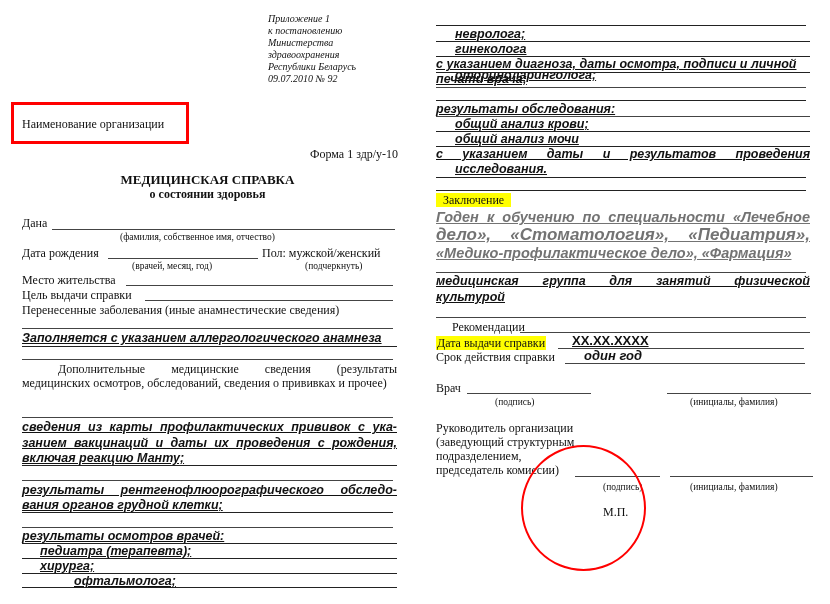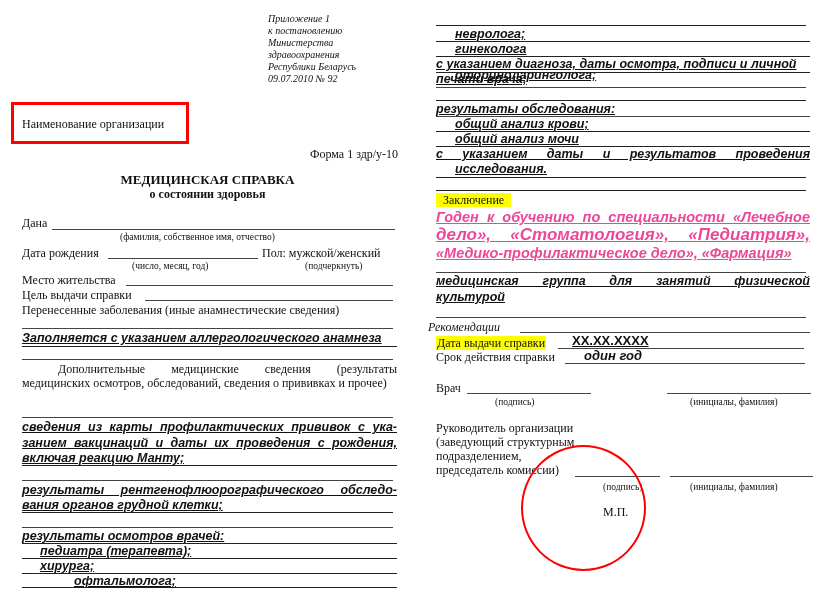--- a/index.html
+++ b/index.html
@@ -7,21 +7,21 @@
   body { position: relative; font-family: "Liberation Serif", serif; color: #111; }
   .abs { position: absolute; }
   .serif { font-family: "Liberation Serif", serif; font-size: 12px; line-height: 14px; }
   .small { font-family: "Liberation Serif", serif; font-size: 9.5px; line-height: 11px; }
   .ital-sans { font-family: "Liberation Sans", sans-serif; font-style: italic; font-weight: bold; font-size: 12.5px; line-height: 15px; text-decoration: underline; }
   .line { position: absolute; height: 0; border-top: 1.6px solid #222; }
   .thin { border-top: 1px solid #444; }
   .annex { font-style: italic; font-size: 10px; line-height: 12px; }
   .org-box { border: 3px solid #ff0000; }
   .hl { background: #ffff00; }
-  .red { color: #ec4899; }
+  .red { color: #737373; }
   .just { text-align: justify; text-align-last: justify; }
   .stamp { border: 2px solid #ff0000; border-radius: 50%; }
   .center { text-align: center; }
 </style>
 </head>
 <body>
 
 <div>
 
   <div class="abs annex" style="left:268px; top:13px; width:140px;">
@@ -41,21 +41,21 @@
   <div class="abs serif center" style="left:20px; top:173px; width:375px; font-weight:bold; font-size:13px;">МЕДИЦИНСКАЯ СПРАВКА</div>
   <div class="abs serif center" style="left:20px; top:187px; width:375px; font-weight:bold;">о состоянии здоровья</div>
 
   <div class="abs serif" style="left:22px; top:216px;">Дана</div>
   <div class="line thin" style="left:52px; top:229px; width:343px;"></div>
   <div class="abs small" style="left:120px; top:232px;">(фамилия, собственное имя, отчество)</div>
 
   <div class="abs serif" style="left:22px; top:246px;">Дата рождения</div>
   <div class="line thin" style="left:108px; top:258px; width:150px;"></div>
   <div class="abs serif" style="left:262px; top:246px;">Пол: мужской/женский</div>
-  <div class="abs small" style="left:132px; top:261px;">(число, месяц, год)</div>
+  <div class="abs small" style="left:132px; top:261px;">(врачей, месяц, год)</div>
   <div class="abs small" style="left:305px; top:261px;">(подчеркнуть)</div>
 
   <div class="abs serif" style="left:22px; top:273px;">Место жительства</div>
   <div class="line thin" style="left:126px; top:285px; width:267px;"></div>
 
   <div class="abs serif" style="left:22px; top:288px;">Цель выдачи справки</div>
   <div class="line thin" style="left:145px; top:300px; width:248px;"></div>
 
   <div class="abs serif" style="left:22px; top:303px;">Перенесенные заболевания (иные анамнестические сведения)</div>
 
@@ -116,21 +116,21 @@
   <div class="abs serif hl" style="left:436px; top:193px; padding:0 7px;">Заключение</div>
   <div class="abs ital-sans red just" style="left:436px; top:208px; width:374px; font-size:14.5px; line-height:18px;">Годен к обучению по специальности «Лечебное</div>
   <div class="abs ital-sans red just" style="left:436px; top:226px; width:374px; font-size:17px; line-height:18px;">дело», «Стоматология», «Педиатрия»,</div>
   <div class="abs ital-sans red" style="left:436px; top:244px; font-size:14.5px; line-height:18px;">«Медико-профилактическое дело», «Фармация»</div>
 
   <div class="line thin" style="left:436px; top:272px; width:370px;"></div>
   <div class="abs ital-sans just" style="left:436px; top:274px; width:374px;">медицинская группа для занятий физической</div>
   <div class="abs ital-sans" style="left:436px; top:290px;">культурой</div>
   <div class="line thin" style="left:436px; top:317px; width:370px;"></div>
 
-  <div class="abs serif" style="left:428px; top:320px;font-style:italic;">Рекомендации</div>
+  <div class="abs serif" style="left:452px; top:320px;">Рекомендации</div>
   <div class="line thin" style="left:520px; top:332px; width:290px;"></div>
 
   <div class="abs serif hl" style="left:436px; top:336px; padding:0 1px;">Дата выдачи справки</div>
   <div class="abs" style="left:572px; top:333px; font-family:'Liberation Sans', sans-serif; font-weight:bold; font-size:13px; text-decoration:underline;">XX.XX.XXXX</div>
   <div class="line thin" style="left:558px; top:348px; width:246px;"></div>
 
   <div class="abs serif" style="left:436px; top:350px;">Срок действия справки</div>
   <div class="abs" style="left:584px; top:348px; font-family:'Liberation Sans', sans-serif; font-style:italic; font-weight:bold; font-size:13px;">один год</div>
   <div class="line thin" style="left:565px; top:363px; width:240px;"></div>
 

